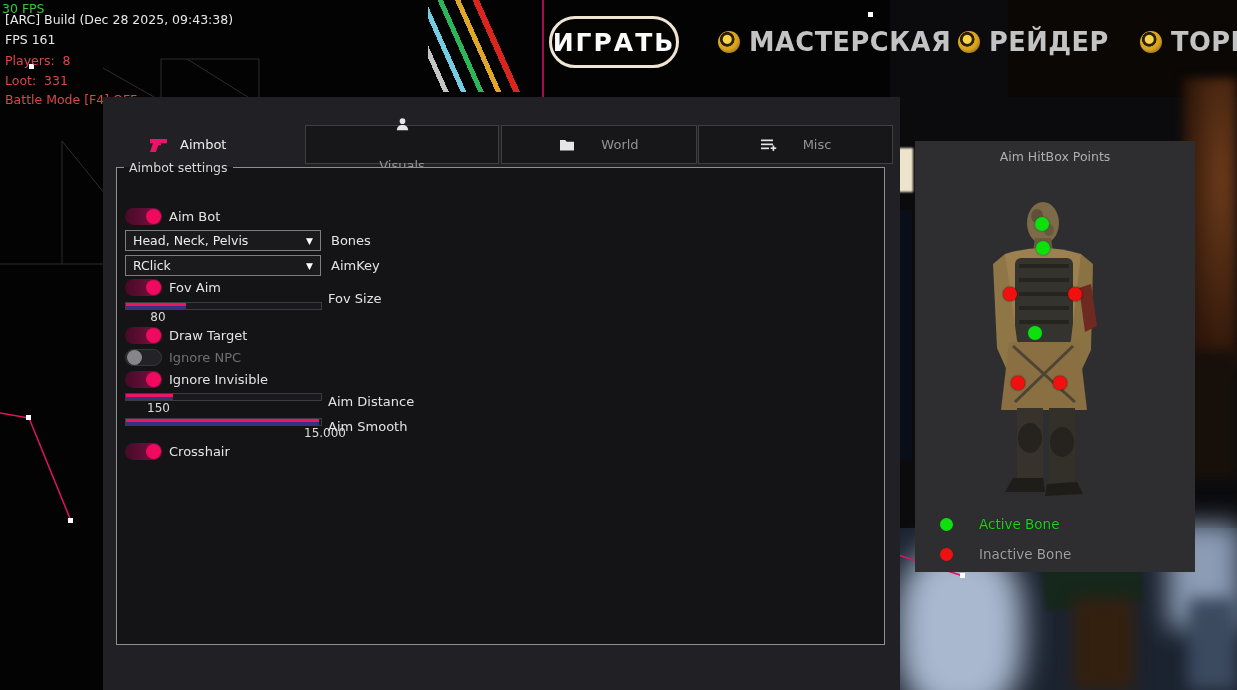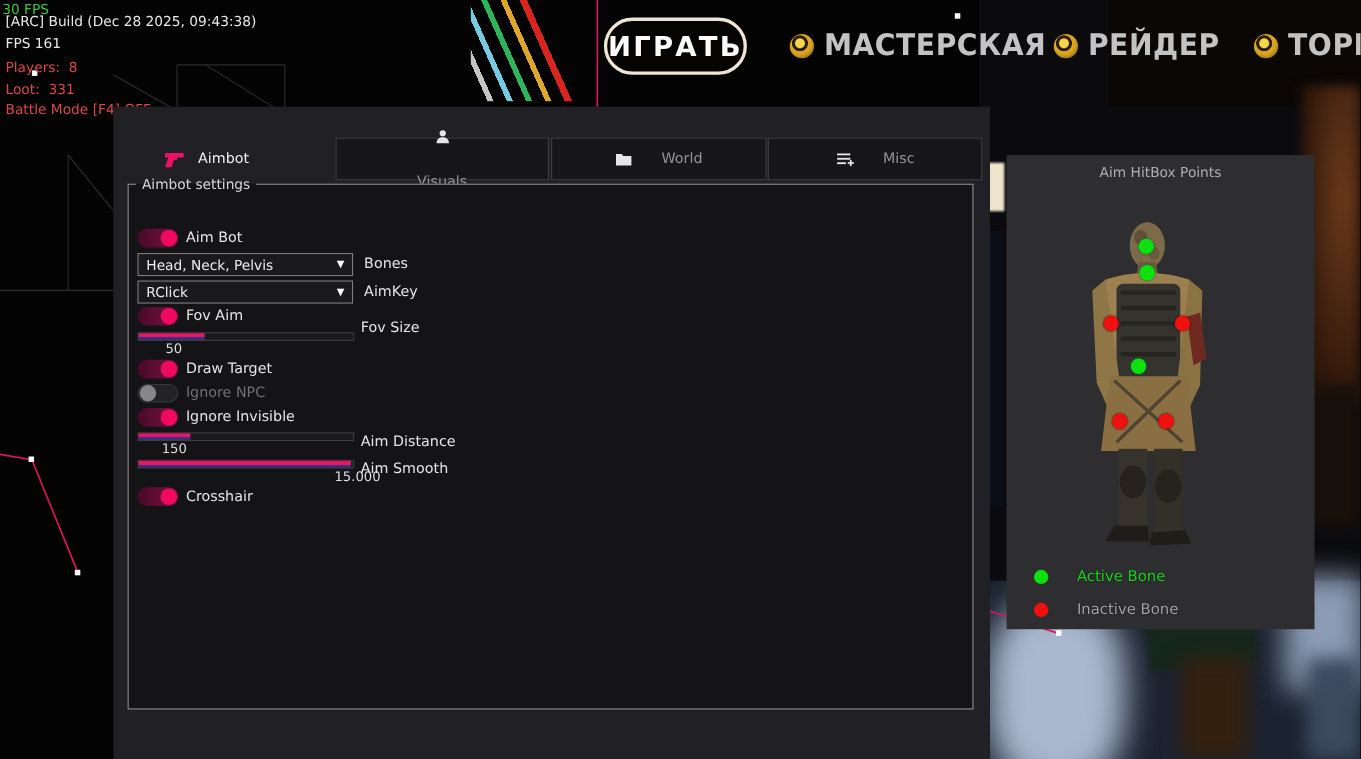--- a/index.html
+++ b/index.html
@@ -229,21 +229,21 @@
       <span class="ctl-label" style="left:214px;top:83px">AimKey</span>
 
       <div class="toggle on" style="left:8px;top:104px">
           <div class="knob"></div>
         </div>
       <span class="ctl-label" style="left:52px;top:105px">Fov Aim</span>
 
       <div class="slider" style="left:8px;top:127px">
           <div class="fill" style="width: 31%;"></div>
         </div>
-      <span class="slider-value" style="left:8px;top:135px;width:66px;text-align:center">50</span>
+      <span class="slider-value" style="left:8px;top:135px;width:66px;text-align:center">80</span>
       <span class="ctl-label" style="left:211px;top:116px">Fov Size</span>
 
       <div class="toggle on" style="left:8px;top:152px">
           <div class="knob"></div>
         </div>
       <span class="ctl-label" style="left:52px;top:153px">Draw Target</span>
 
       <div class="toggle off" style="left:8px;top:174px">
           <div class="knob"></div>
         </div>

